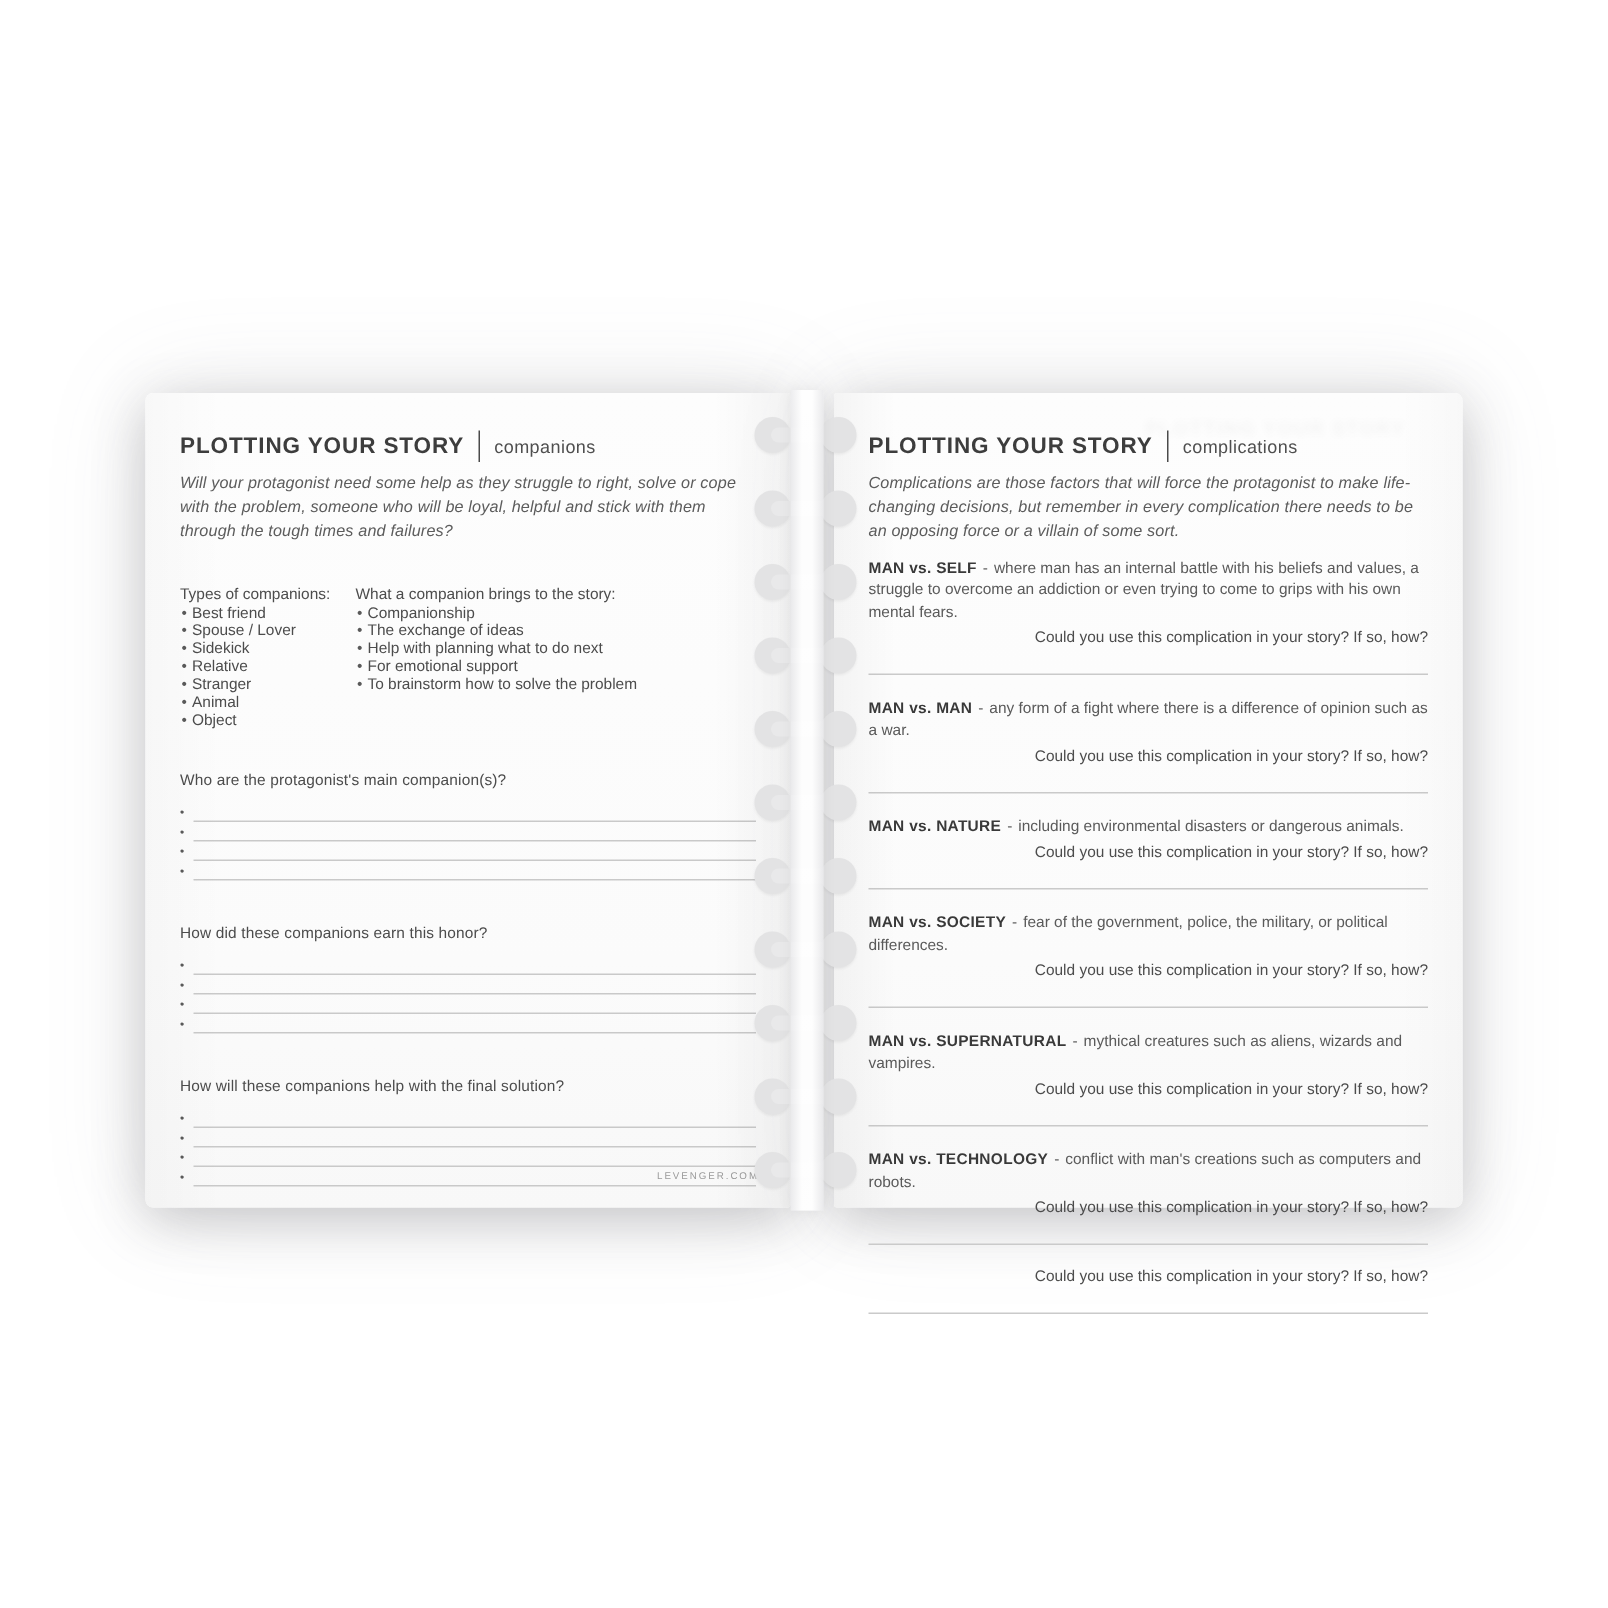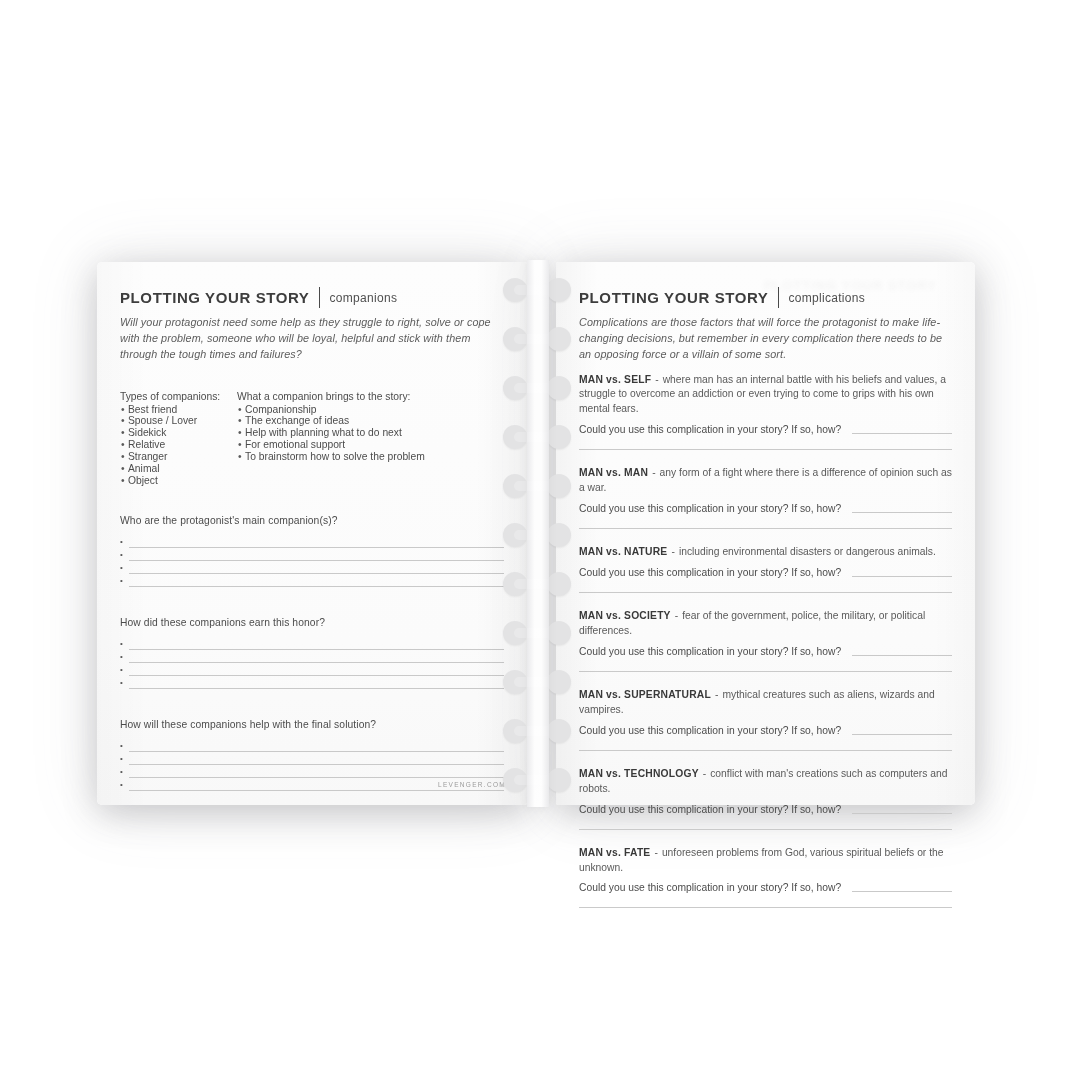--- a/index.html
+++ b/index.html
@@ -44,21 +44,21 @@
   .answer-bullet { position:absolute; left:0; bottom:2px; font-size:8px; color:#5a5a5a; line-height:1; }
   .answer-bullet::before { content:"\2022"; }
   .answer-row .answer-line { position:absolute; left:9px; right:0; bottom:0; border-bottom:1px solid #c9c9c9; }
 
   
   .sections-area { margin-top:10px; }
   .conflict-section { margin-bottom:16px; }
   .conflict-heading { font-size:10.3px; line-height:1.45; color:#5a5a5a; margin-bottom:3px; }
   .conflict-name { font-weight:bold; color:#393939; letter-spacing:.2px; }
   .conflict-sep { margin:0 4px; color:#5a5a5a; }
-  .prompt-row { display:flex; align-items:flex-end; height:15px; font-size:10.3px; color:#4c4c4c; }
+  .prompt-row { display:flex; align-items:flex-end; height:15px; font-size:10.3px; color:#4c4c4c;flex-direction:column; }
   .prompt-text { white-space:nowrap; }
   .prompt-row .answer-line { flex:1; margin-left:11px; border-bottom:1px solid #c9c9c9; margin-bottom:1px; }
   .full-line { margin-top:14px; border-bottom:1px solid #cacaca; height:1px; }
 
   
   .spine { position:absolute; left:503px; top:260px; width:68px; height:547px; }
   .disc { position:absolute; left:0; width:68px; height:26px; }
   .disc::before, .disc::after { content:""; position:absolute; top:1px; width:24px; height:24px;
     border-radius:50%; background:#e3e3e4; box-shadow:0 1px 2px rgba(0,0,0,.06); }
   .disc::before { left:0; }
@@ -221,21 +221,20 @@
         </div>
         <div class="conflict-section">
           <div class="conflict-heading"><span class="conflict-name">MAN vs. TECHNOLOGY</span><span class="conflict-sep">-</span><span class="conflict-desc">conflict with man's creations such as computers and robots.</span></div>
           <div class="prompt-row">
             <span class="prompt-text">Could you use this complication in your story? If so, how?</span>
             <span class="answer-line"></span>
           </div>
           <div class="full-line"></div>
         </div>
         <div class="conflict-section">
-          <div class="conflict-heading"><span class="conflict-name">MAN vs. FATE</span><span class="conflict-sep">-</span><span class="conflict-desc">unforeseen problems from God, various spiritual beliefs or the unknown.</span></div>
           <div class="prompt-row">
             <span class="prompt-text">Could you use this complication in your story? If so, how?</span>
             <span class="answer-line"></span>
           </div>
           <div class="full-line"></div>
         </div>
       </div>
   </div>
 </div>
 

